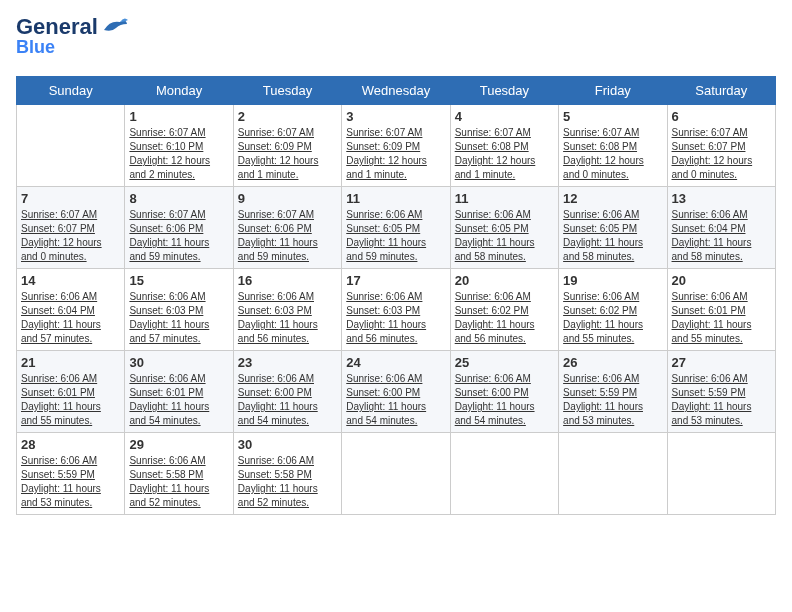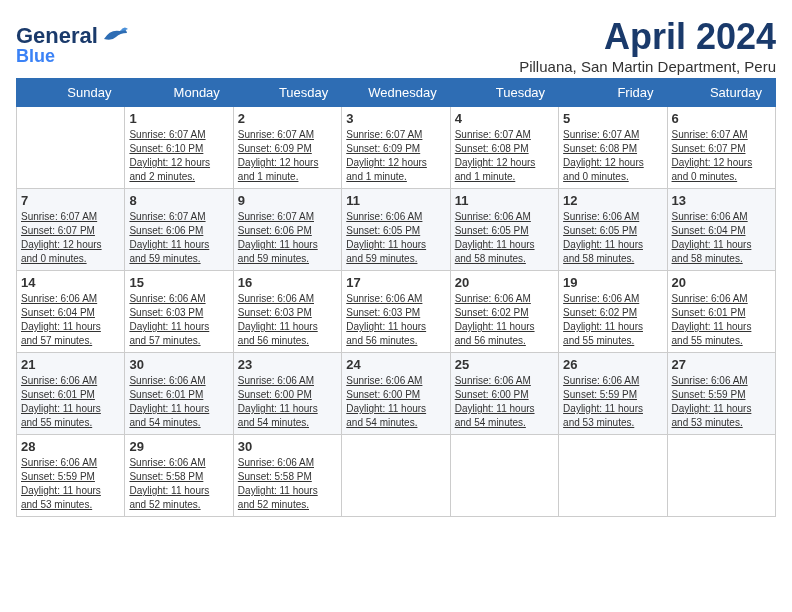--- a/index.html
+++ b/index.html
@@ -6,22 +6,22 @@
     body {
       font-family: Arial, sans-serif;
       background: #fff;
       width: 792px;
       min-height: 612px;
       padding: 16px;
     }
     .header-area {
       display: flex;
       justify-content: space-between;
-      align-items: center;
-      margin-bottom: 3px;
+      align-items: flex-end;
+      margin-bottom: 19px;
     }
     .logo {
       display: flex;
       align-items: center;
     }
     .logo-text {
       font-size: 22px;
       font-weight: bold;
       color: #1a3a6b;
       line-height: 1;
@@ -45,21 +45,21 @@
     }
     .calendar-table {
       width: 100%;
       border-collapse: collapse;
       font-size: 11px;
     }
     .calendar-table th {
       background-color: #2e6db4;
       color: #fff;
       padding: 6px 13px;
-      text-align: right;
+      text-align: center;
       font-size: 13px;
       font-weight: normal;
       border: 1px solid #2e6db4;
     }
     .calendar-table td {
       border: 1px solid #ccc;
       vertical-align: top;
       padding: 4px;
       height: 80px;
       width: calc(100% / 7);
@@ -94,24 +94,20 @@
       <div style="display:flex;align-items:center;">
         <span class="logo-text">General</span>
         <svg class="logo-bird" viewBox="0 0 28 22" xmlns="http://www.w3.org/2000/svg">
           <path d="M4 14 Q10 4 20 6 Q26 2 27 8 Q20 8 16 12 Q12 16 4 14Z" fill="#2e6db4"></path>
           <path d="M20 6 Q24 0 28 4 Q25 6 20 6Z" fill="#4a90d9"></path>
         </svg>
       </div>
       <span class="logo-text" style="color:#3b82f6;font-size:18px;">Blue</span>
     </div>
   </div>
-  <div class="title-block">
-    <div class="month-title">April 2024</div>
-    <div class="location-title">Pilluana, San Martin Department, Peru</div>
-  </div>
 </div>
 
 <table class="calendar-table">
   <thead>
     <tr>
     <th>Sunday</th>
         <th>Monday</th>
         <th>Tuesday</th>
         <th>Wednesday</th>
         <th>Tuesday</th>

